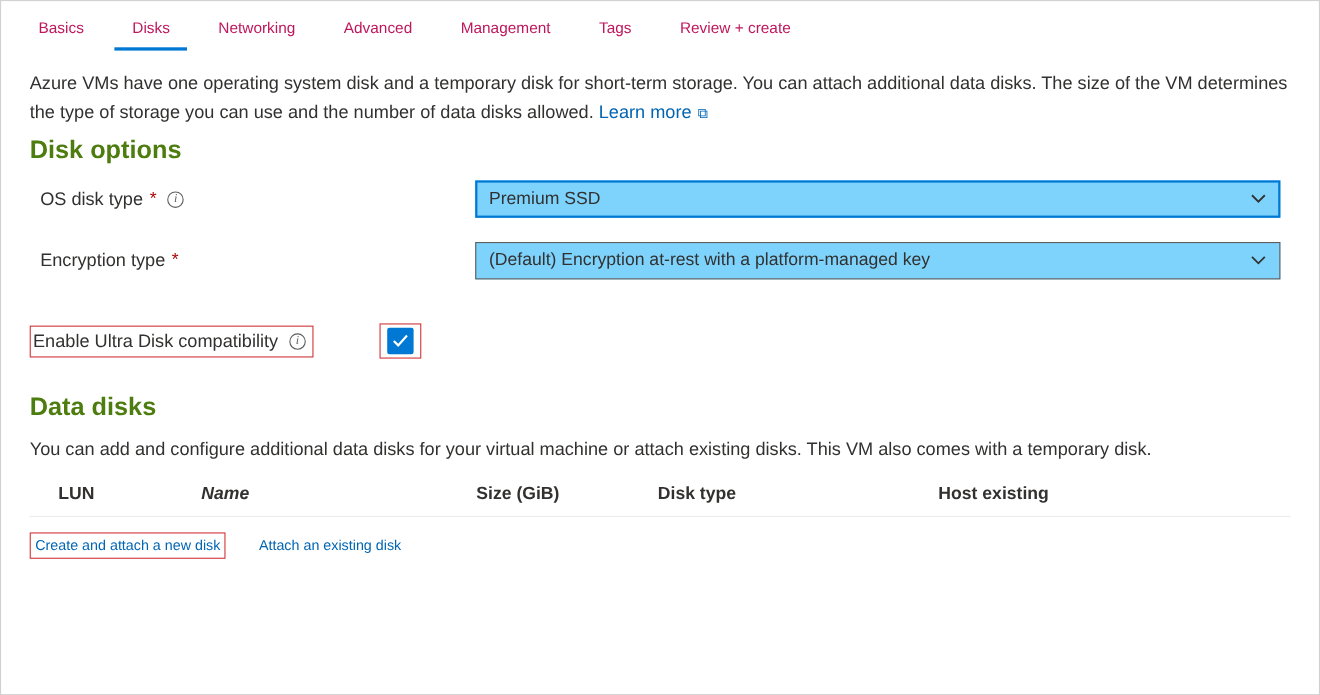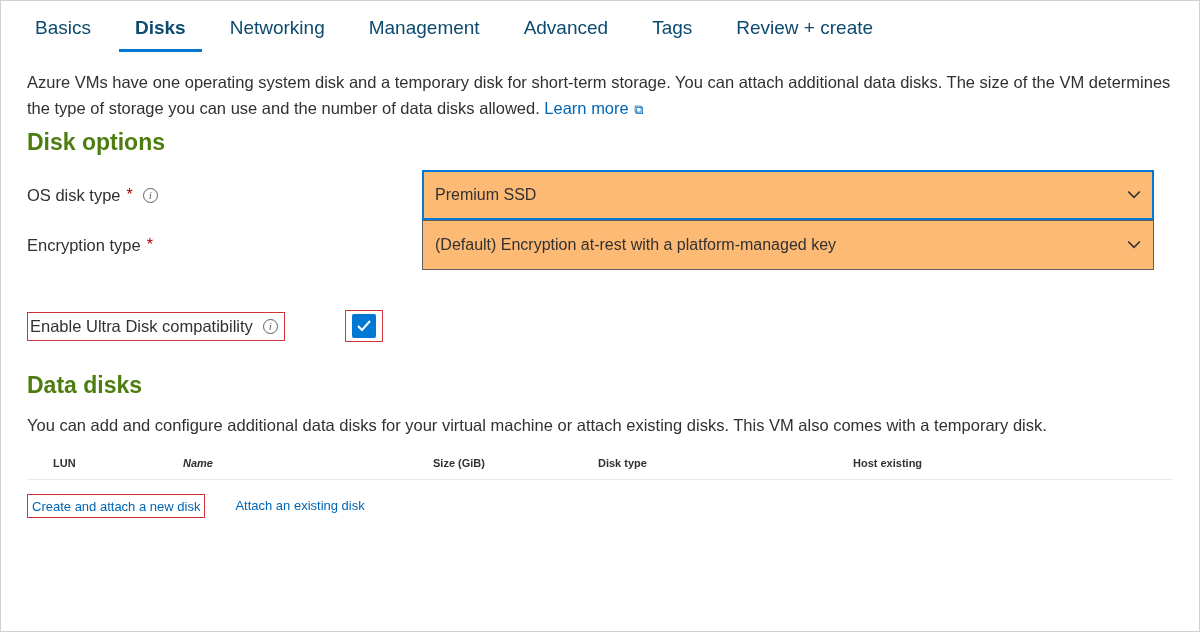--- a/index.html
+++ b/index.html
@@ -17,28 +17,28 @@
       background: #fff;
     }
     .tabs {
       display: flex;
       gap: 0;
       padding: 10px 18px 0 18px;
       border-bottom: none;
     }
     .tab {
       padding: 6px 16px 10px 16px;
-      font-size: 19px;
-      color: #0c4a6e;
+      font-size: 14px;
+      color: #be185d;
       cursor: pointer;
       border-bottom: 3px solid transparent;
       margin-right: 12px;
     }
     .tab.active {
-      font-weight: 700;
+      font-weight: 400;
       border-bottom: 3px solid #0078d4;
     }
     .content {
       padding: 18px 26px 20px 26px;
     }
     .intro-text {
       font-size: 16.5px;
       line-height: 1.55;
       color: #323130;
       margin-bottom: 8px;
@@ -55,20 +55,22 @@
     }
     .section-title {
       font-size: 23px;
       font-weight: 600;
       margin: 4px 0 14px 0;
       color: #4d7c0f;
     }
     .form-row {
       display: flex;
       align-items: center;
+      margin-bottom: 22px;
+      justify-content: center;
     }
     .form-label-col {
       width: 395px;
       display: flex;
       align-items: center;
       gap: 4px;
     }
     .form-label {
       font-size: 16.5px;
       color: #323130;
@@ -98,22 +100,22 @@
     }
     .dropdown {
       width: 100%;
       border: 1px solid #605e5c;
       padding: 6px 12px;
       font-size: 16px;
       display: flex;
       justify-content: space-between;
       align-items: center;
       cursor: pointer;
-      background: #fdba74;
-      height: 50px;
+      background: #7dd3fc;
+      height: 34px;
     }
     .dropdown.focused {
       border: 2px solid #0078d4;
       padding: 5px 11px;
     }
     .chevron {
       width: 14px;
       height: 14px;
     }
     .ultra-row {
@@ -151,21 +153,21 @@
       height: 16px;
     }
     .data-disks-intro {
       font-size: 16.5px;
       line-height: 1.55;
       margin-bottom: 18px;
     }
     .table-header {
       display: flex;
       padding: 0 0 10px 26px;
-      font-size: 11px;
+      font-size: 16px;
       font-weight: 600;
       color: #323130;
       border-bottom: 1px solid #edebe9;
     }
     .th-lun { width: 130px; }
     .th-name { width: 250px; font-style: italic; }
     .th-size { width: 165px; }
     .th-type { width: 255px; }
     .th-caching { flex: 1; }
     .disk-actions {
@@ -186,22 +188,22 @@
     }
   </style>
 </head>
 <body>
 
 <div class="container">
   <div class="tabs">
     <div class="tab">Basics</div>
     <div class="tab active">Disks</div>
     <div class="tab">Networking</div>
+    <div class="tab">Advanced</div>
     <div class="tab">Management</div>
-    <div class="tab">Advanced</div>
     <div class="tab">Tags</div>
     <div class="tab">Review + create</div>
   </div>
 
   <div class="content">
     <p class="intro-text">
       <span>Azure VMs have one operating system disk and a temporary disk for short-term storage. You can attach additional data disks. The size of the VM determines the type of storage you can use and the number of data disks allowed.</span>
       <span> </span>
       <a class="learn-more"><span>Learn more</span><span class="ext-icon"> ⧉</span></a>
     </p>

